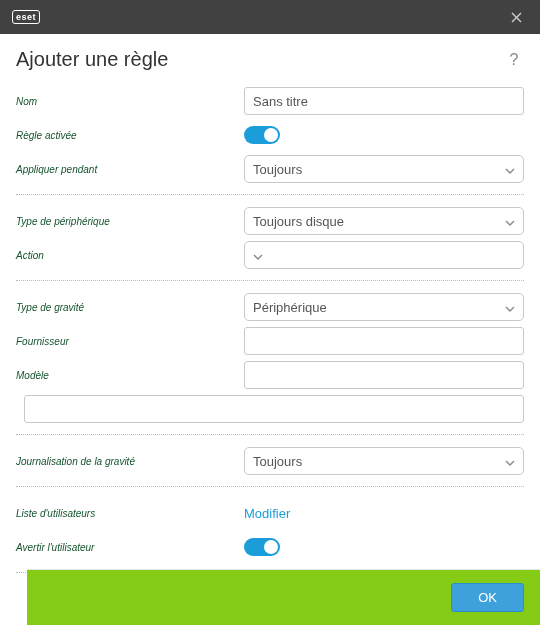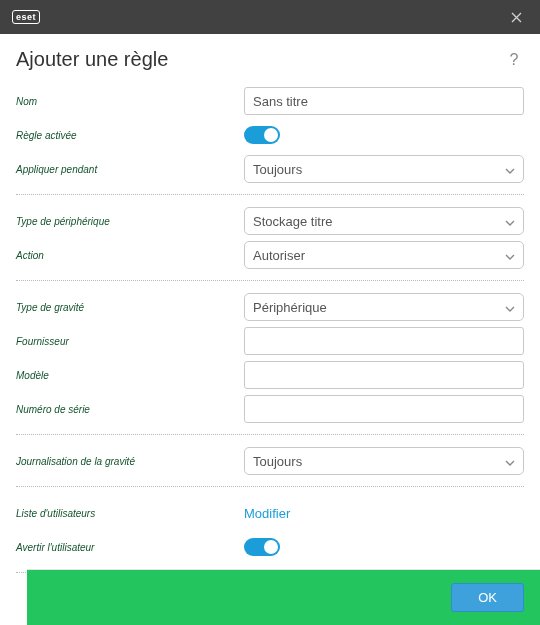--- a/index.html
+++ b/index.html
@@ -142,21 +142,21 @@
       cursor: pointer;
       font-size: 13px;
     }
     .footer {
       position: absolute;
       bottom: 0;
       left: 0;
       right: 0;
       height: 56px;
       border-top: 1px solid #e3e3e3;
-      background: #22c55e;
+      background: #84cc16;
       display: flex;
       align-items: center;
       justify-content: flex-end;
       padding: 0 16px;
       margin-left: 27px;
     }
     .btn-primary {
       background: #3ea1db;
       color: #fff;
       border: 1px solid #2d8fc8;
@@ -218,35 +218,34 @@
       </div>
     </div>
   </div>
 
   <hr class="divider">
 
   <div class="row">
     <div class="label">Type de périphérique</div>
     <div class="control">
       <div class="select">
-        <span class="sel-value">Stockage titre</span>
+        <span class="sel-value">Toujours disque</span>
         <span class="chev">
           <svg width="10" height="6" viewBox="0 0 10 6">
               <path d="M1 1 L5 5 L9 1" stroke="#888" stroke-width="1.4" fill="none"></path>
             </svg>
         </span>
       </div>
     </div>
   </div>
 
   <div class="row">
     <div class="label">Action</div>
     <div class="control">
       <div class="select">
-        <span class="sel-value">Autoriser</span>
         <span class="chev">
           <svg width="10" height="6" viewBox="0 0 10 6">
               <path d="M1 1 L5 5 L9 1" stroke="#888" stroke-width="1.4" fill="none"></path>
             </svg>
         </span>
       </div>
     </div>
   </div>
 
   <hr class="divider">
@@ -273,21 +272,20 @@
   </div>
 
   <div class="row">
     <div class="label">Modèle</div>
     <div class="control">
       <input type="text" class="field" value="" style="">
     </div>
   </div>
 
   <div class="row">
-    <div class="label">Numéro de série</div>
     <div class="control">
       <input type="text" class="field" value="" style="">
     </div>
   </div>
 
   <hr class="divider">
 
   <div class="row">
     <div class="label">Journalisation de la gravité</div>
     <div class="control">

